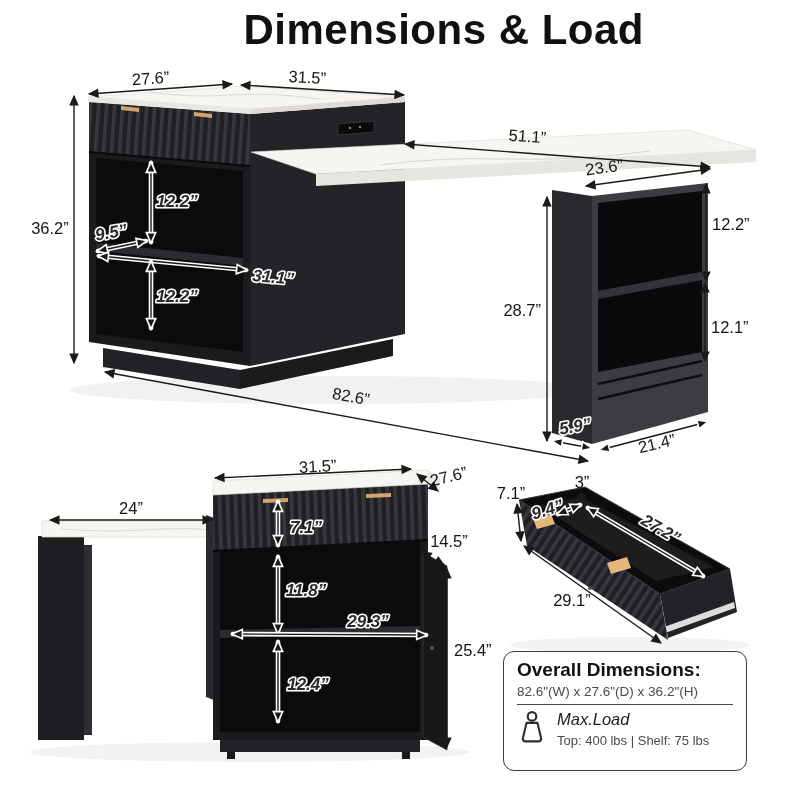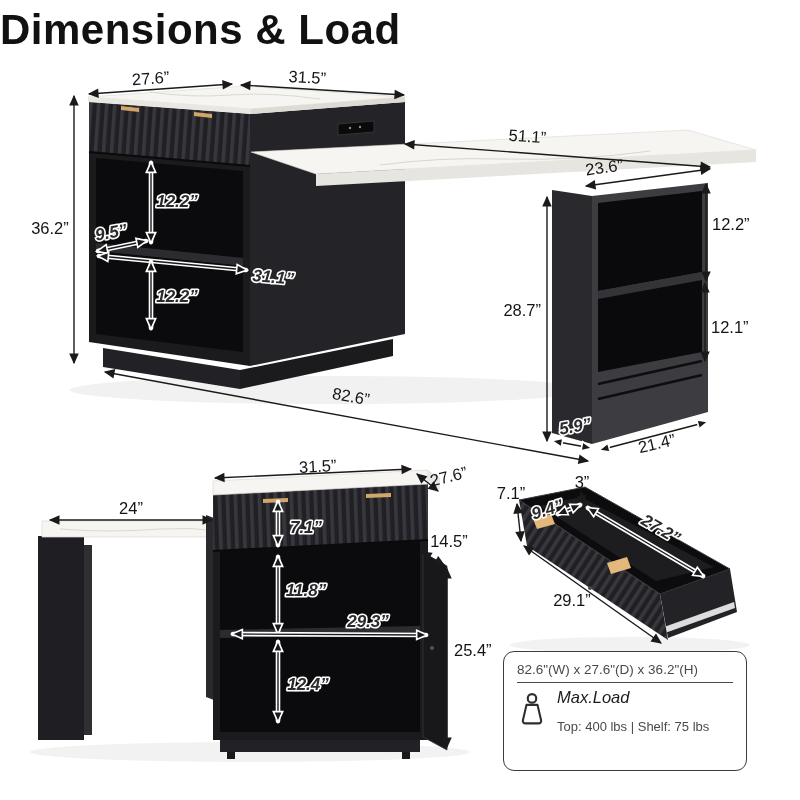--- a/index.html
+++ b/index.html
@@ -1,33 +1,33 @@
 <!DOCTYPE html>
 <html><head>
 <meta charset="utf-8">
 <style>
   html,body{margin:0;padding:0;background:#ffffff;width:800px;height:800px;overflow:hidden;}
   .page{position:relative;width:800px;height:800px;font-family:"Liberation Sans",sans-serif;}
-  .title{position:absolute;top:6px;left:0;width:644px;text-align:left;
+  .title{position:absolute;top:6px;left:0;width:644px;text-align:right;
          font-size:42px;font-weight:700;color:#111;letter-spacing:0.5px;margin:0;}
   svg text{font-family:"Liberation Sans",sans-serif;}
   .lbl{font-size:16.5px;fill:#141414;}
   .lblw{font-size:17px;font-weight:700;font-style:italic;fill:#2b2b2b;
         stroke:#ffffff;stroke-width:3.2px;paint-order:stroke;stroke-linejoin:round;}
   .dim{stroke:#1a1a1a;stroke-width:1.4;fill:none;}
   .halo{stroke:#ffffff;stroke-width:4.6;fill:none;stroke-linecap:round;}
   .infobox{position:absolute;left:503px;top:651px;width:244px;height:120px;
            border:1.6px solid #3c3c3c;border-radius:11px;box-sizing:border-box;
            padding:7px 13px 0 13px;background:#fff;}
   .infobox h2{margin:0;font-size:19px;font-weight:700;color:#111;}
   .infobox .dims{margin:3px 0 5px 0;font-size:13.5px;color:#4a4a4a;}
   .infobox .rule{border:none;border-top:1.6px solid #4a4a4a;margin:0 0 5px 0;}
   .loadrow{display:flex;align-items:center;gap:10px;}
   .loadtext .lt1{font-size:16.5px;color:#1c1c1c;font-style:italic;}
-  .loadtext .lt2{font-size:13px;color:#4a4a4a;margin-top:12px;}
+  .loadtext .lt2{font-size:13px;color:#4a4a4a;margin-top:4px;}
 </style>
 </head>
 <body>
 
 <div class="page">
 
   <h1 class="title">Dimensions &amp; Load</h1>
 
   <svg width="800" height="800" viewBox="0 0 800 800">
     <defs>
@@ -222,20 +222,21 @@
       <text class="lbl" x="511" y="499" text-anchor="middle">7.1”</text>
       <text class="lbl" x="582" y="488" text-anchor="middle">3”</text>
       <text class="lblw" x="549" y="515" text-anchor="middle" transform="rotate(-17 549 515)">9.4”</text>
       <text class="lblw" x="658" y="534" text-anchor="middle" transform="rotate(30 658 534)">27.2”</text>
       <text class="lbl" x="572" y="606" text-anchor="middle">29.1”</text>
     </g>
   </svg>
 
   
   <div class="infobox">
+    <h2>Overall Dimensions:</h2>
     <div class="dims">82.6"(W) x 27.6"(D) x 36.2"(H)</div>
     <hr class="rule">
     <div class="loadrow">
       <span>
         <svg width="30" height="34" viewBox="0 0 24 27">
           <circle cx="12" cy="5" r="3.4" fill="none" stroke="#2e2e2e" stroke-width="1.7"></circle>
           <path d="M7.6,10.2 L16.4,10.2 L19.3,22.6 a2,2 0 0 1 -2,2.4 L6.7,25 a2,2 0 0 1 -2,-2.4 Z" fill="none" stroke="#2e2e2e" stroke-width="1.7" stroke-linejoin="round"></path>
         </svg>
       </span>
       <div class="loadtext">

